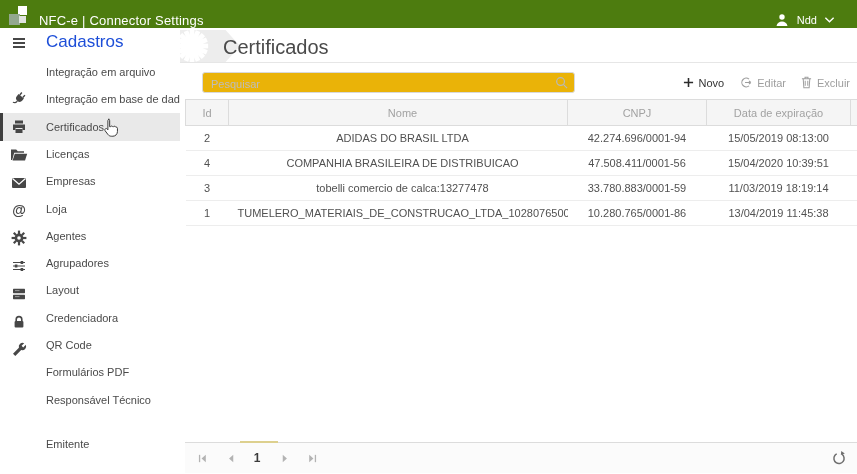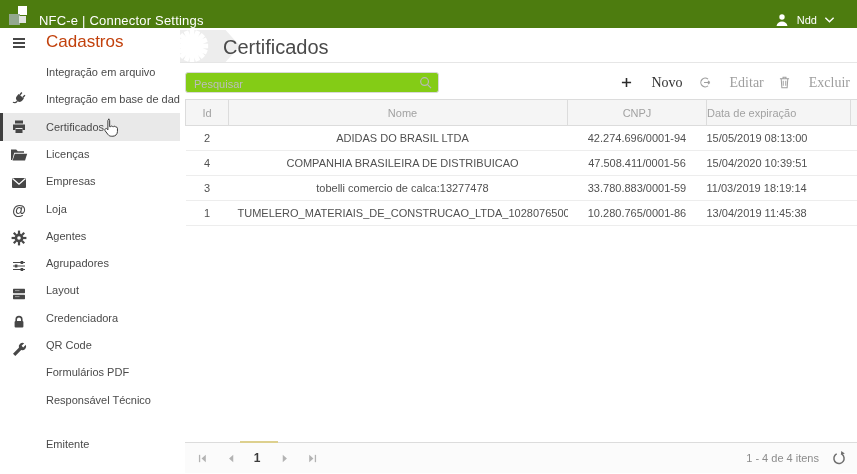--- a/index.html
+++ b/index.html
@@ -15,57 +15,57 @@
   .logo .sq1{left:11px;top:2px;width:9px;height:9px;background:#ffffff;}
   .logo .sq2{left:2px;top:10px;width:11px;height:11px;background:#93a88f;}
   .logo .sq3{left:12px;top:12px;width:7px;height:7px;background:#dfe3de;}
   .app-title{color:#fff;font-size:13px;margin-left:8px;letter-spacing:.2px;}
   .header-right{margin-left:auto;display:flex;align-items:center;gap:7px;margin-right:22px;}
   .user-name{color:#fff;font-size:11px;}
   
   .sidebar{position:absolute;left:0;top:28px;width:180px;height:446px;background:#fff;}
   .side-selected-bg{position:absolute;left:0;top:85px;width:180px;height:28px;background:#e9e9e9;}
   .side-selected-bar{position:absolute;left:0;top:85px;width:3px;height:28px;background:#3f3f3f;}
-  .side-section-title{position:absolute;left:46px;top:0;height:28px;line-height:28px;font-size:17px;color:#c2410c;}
+  .side-section-title{position:absolute;left:46px;top:0;height:28px;line-height:28px;font-size:17px;color:#1d4ed8;}
   .icon-strip-item{position:absolute;left:10px;width:18px;height:18px;display:flex;align-items:center;justify-content:center;}
   .side-item{position:absolute;left:46px;height:26px;line-height:26px;font-size:11px;color:#4a4a4a;white-space:nowrap;cursor:default;}
   .at-glyph{font-size:14px;font-weight:bold;color:#474747;line-height:1;}
   .cursor-hand{position:absolute;left:103px;top:90px;}
   
   .main{position:absolute;left:180px;top:28px;width:677px;height:446px;background:#fff;}
   .title-decor{position:absolute;left:0;top:2px;width:60px;height:32px;background:#ededed;
     clip-path:polygon(0 0,76% 0,100% 50%,76% 100%,0 100%);}
   .title-gear{position:absolute;left:-5px;top:1px;}
   .page-title{position:absolute;left:43px;top:4px;height:30px;line-height:30px;font-size:20px;color:#4a4a4a;}
   .title-divider{position:absolute;left:0;top:34px;width:677px;height:1px;background:#e6e6e6;}
-  .search-wrap{position:absolute;left:5px;top:44px;width:254px;height:21px;border:1px solid #d9d9d9;border-radius:3px;box-sizing:border-box;background:#84cc16;}
+  .search-wrap{position:absolute;left:22px;top:44px;width:373px;height:21px;border:1px solid #d9d9d9;border-radius:3px;box-sizing:border-box;background:#eab308;}
   .search-input{position:absolute;left:6px;top:0;width:290px;height:19px;border:none;outline:none;font-size:11px;color:#555;font-family:"Liberation Sans",sans-serif;background:transparent;}
   .search-input::placeholder{color:#bdbdbd;}
   .search-icon{position:absolute;right:6px;top:3px;}
   .toolbar{position:absolute;right:7px;top:44px;height:21px;display:flex;align-items:center;gap:15px;}
-  .tb-btn{display:flex;align-items:center;gap:19px;font-size:14px;cursor:pointer;background:none;border:none;padding:0;font-family:Liberation Serif, serif;}
+  .tb-btn{display:flex;align-items:center;gap:5px;font-size:11px;cursor:pointer;background:none;border:none;padding:0;font-family:Liberation Sans, sans-serif;}
   .tb-btn.primary{color:#333;}
   .tb-btn.disabled{color:#9e9e9e;}
   
   .grid{position:absolute;left:5px;top:71px;width:672px;}
   .grid table{border-collapse:collapse;table-layout:fixed;width:672px;}
   .grid thead th{
     background:#f5f5f5;color:#a2a2a2;font-weight:normal;font-size:11px;height:25px;
     border-top:1px solid #dcdcdc;border-bottom:1px solid #dcdcdc;border-left:1px solid #dcdcdc;
     padding:0;cursor:pointer;
   }
   .grid thead th:last-child{border-right:1px solid #dcdcdc;}
   .grid tbody td{
     font-size:11px;color:#515151;height:24px;border-bottom:1px solid #ededed;padding:0;
     white-space:nowrap;overflow:hidden;
   }
   .grid th:nth-child(1),.grid td:nth-child(1){text-align:center;}
   .grid th:nth-child(2),.grid td:nth-child(2){text-align:center;padding-left:9px;}
   .grid th:nth-child(3),.grid td:nth-child(3){text-align:center;margin-top:44px;}
-  .grid th:nth-child(4),.grid td:nth-child(4){text-align:left;}
+  .grid th:nth-child(4),.grid td:nth-child(4){text-align:center;}
   
   .pager{position:absolute;left:5px;top:414px;width:672px;height:31px;background:#fbfbfb;border-top:1px solid #dcdcdc;box-sizing:border-box;}
   .page-indicator{position:absolute;left:55px;top:-2px;width:38px;height:2px;background:#ddd08e;}
   .pg-btn{position:absolute;top:6px;width:18px;height:18px;display:flex;align-items:center;justify-content:center;cursor:default;}
   .pg-first{left:8px;} .pg-prev{left:36px;} .pg-num{left:63px;font-size:12px;font-weight:bold;color:#3b3b3b;} .pg-next{left:91px;} .pg-last{left:118px;}
   .pager-summary{position:absolute;right:38px;top:0;height:31px;line-height:31px;font-size:11px;color:#8c8c8c;}
   .refresh-btn{position:absolute;right:10px;top:7px;width:16px;height:16px;cursor:pointer;}
   svg{display:block;}
 </style>
 </head>
@@ -336,21 +336,20 @@
       <svg width="9" height="11" viewBox="0 0 8 12">
           <path d="M1 2l4.6 4L1 10z" fill="#b3b3b3"></path>
         </svg>
     </div>
     <div class="pg-btn pg-last">
       <svg width="11" height="11" viewBox="0 0 12 12">
           <path d="M2.4 2L7 6l-4.6 4z" fill="#b3b3b3"></path>
           <path d="M9.2 2v8" stroke="#b3b3b3" stroke-width="1.4"></path>
         </svg>
     </div>
-    <div class="pager-summary">1 - 4 de 4 itens</div>
     <div class="refresh-btn">
       <svg width="16" height="16" viewBox="0 0 16 16">
           <circle cx="8" cy="8.4" r="5.1" fill="none" stroke="#6f6f6f" stroke-width="1.5" stroke-dasharray="26 6" transform="rotate(-55 8 8.4)"></circle>
           <path d="M10.2 1l3.6 2.4-3.9 1.7z" fill="#6f6f6f"></path>
         </svg>
     </div>
   </div>
 </div>
 
 </body></html>

